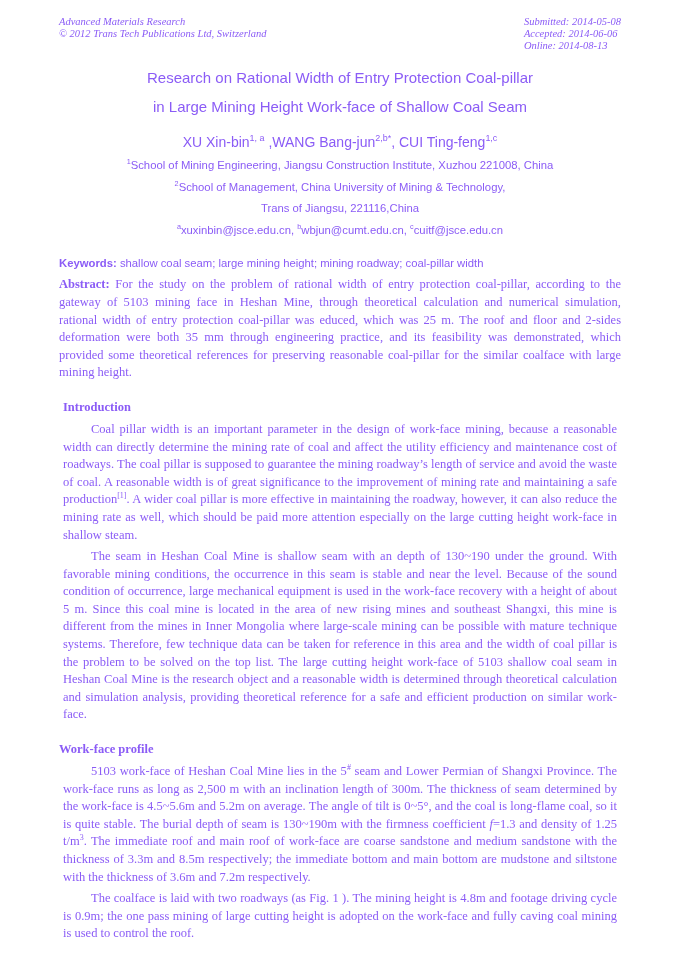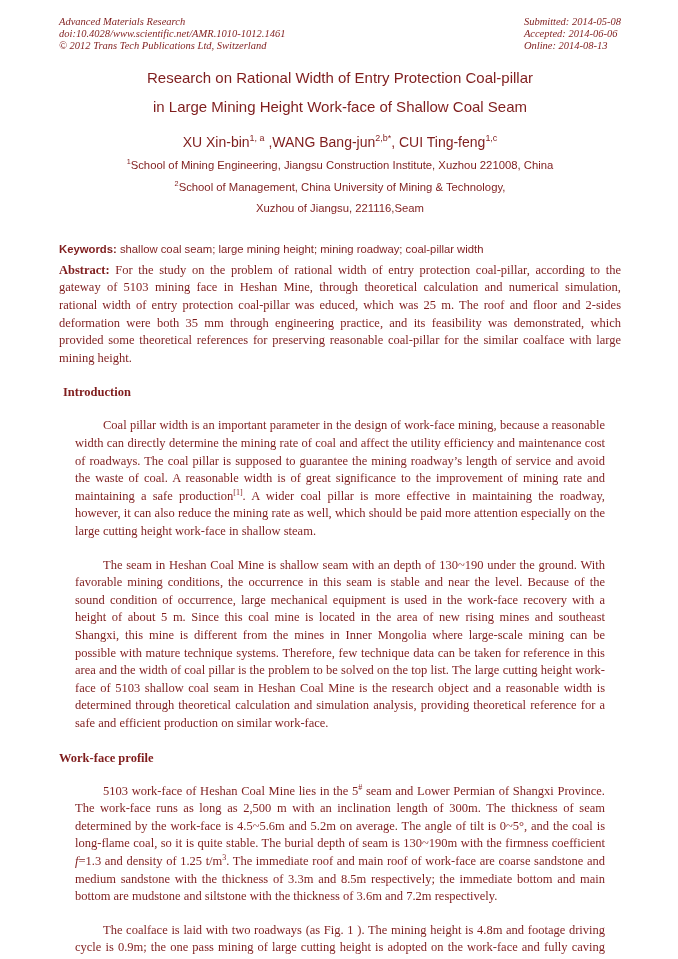--- a/index.html
+++ b/index.html
@@ -4,21 +4,21 @@
 <style>
   html, body {
     margin: 0;
     padding: 0;
     background: #ffffff;
   }
   .page {
     width: 678px;
     height: 959px;
     background: #ffffff;
-    color: #7f1d1d;
+    color: #8b5cf6;
     box-sizing: border-box;
     padding: 16px 57px 30px 59px;
     font-family: "Liberation Serif", serif;
     overflow: hidden;
   }
   
   .masthead {
     display: flex;
     justify-content: space-between;
     align-items: flex-start;
@@ -54,21 +54,21 @@
   sup {
     font-size: 64%;
     line-height: 0;
     vertical-align: super;
   }
   
   .keywords {
     font-family: "Liberation Sans", sans-serif;
     font-size: 11.3px;
     line-height: 15px;
-    margin: 22px 0 0 0;
+    margin: 15px 0 0 0;
     text-align: left;
   }
   .keywords b { font-weight: bold; }
   
   .abstract {
     font-size: 12.5px;
     line-height: 17.6px;
     text-align: justify;
     margin: 5px 0 0 0;
   }
@@ -79,33 +79,32 @@
     font-weight: bold;
     line-height: 17px;
     margin: 17px 0 5px 0;
   }
   h2.section.indented { padding-left: 4px; }
   .body-para {
     font-size: 12.5px;
     line-height: 17.6px;
     text-align: justify;
     text-indent: 28px;
-    margin: 16px;
+    margin: 4px;
   }
   .body-para i { font-style: italic; }
 </style>
 </head>
 <body>
 
 <div class="page">
 
   <div class="masthead">
     <div class="mast-left">
       <div>Advanced Materials Research</div>
-      <div>doi:10.4028/www.scientific.net/AMR.1010-1012.1461</div>
       <div>© 2012 Trans Tech Publications Ltd, Switzerland</div>
     </div>
     <div class="mast-right">
       <div>Submitted: 2014-05-08</div>
       <div>Accepted: 2014-06-06</div>
       <div>Online: 2014-08-13</div>
     </div>
   </div>
 
   <h1 class="title">
@@ -113,21 +112,22 @@
     <span>in Large Mining Height Work-face of Shallow Coal Seam</span>
   </h1>
 
   <div class="byline">
     <span>XU Xin-bin</span><sup>1, a</sup><span> ,WANG Bang-jun</span><sup>2,b*</sup><span>, CUI Ting-feng</span><sup>1,c</sup>
   </div>
 
   <div class="affil-block">
     <div class="affil"><sup>1</sup><span>School of Mining Engineering, Jiangsu Construction Institute, Xuzhou 221008, China</span></div>
     <div class="affil"><sup>2</sup><span>School of Management, China University of Mining &amp; Technology,</span></div>
-    <div class="affil">Xuzhou of Jiangsu, 221116,Seam</div>
+    <div class="affil">Trans of Jiangsu, 221116,China</div>
+    <div class="affil"><sup>a</sup><span>xuxinbin@jsce.edu.cn, </span><sup>b</sup><span>wbjun@cumt.edu.cn, </span><sup>c</sup><span>cuitf@jsce.edu.cn</span></div>
   </div>
 
   <p class="keywords"><b>Keywords:</b><span> shallow coal seam; large mining height; mining roadway; coal-pillar width</span></p>
 
   <p class="abstract"><b>Abstract:</b><span> For the study on the problem of rational width of entry protection coal-pillar, according to the gateway of 5103 mining face in Heshan Mine, through theoretical calculation and numerical simulation, rational width of entry protection coal-pillar was educed, which was 25 m. The roof and floor and 2-sides deformation were both 35 mm through engineering practice, and its feasibility was demonstrated, which provided some theoretical references for preserving reasonable coal-pillar for the similar coalface with large mining height.</span></p>
 
   <h2 class="section indented">Introduction</h2>
   <p class="body-para"><span>Coal pillar width is an important parameter in the design of work-face mining, because a reasonable width can directly determine the mining rate of coal and affect the utility efficiency and maintenance cost of roadways. The coal pillar is supposed to guarantee the mining roadway’s length of service and avoid the waste of coal. A reasonable width is of great significance to the improvement of mining rate and maintaining a safe production</span><sup>[1]</sup><span>. A wider coal pillar is more effective in maintaining the roadway, however, it can also reduce the mining rate as well, which should be paid more attention especially on the large cutting height work-face in shallow steam.</span></p>
   <p class="body-para">The seam in Heshan Coal Mine is shallow seam with an depth of 130~190 under the ground. With favorable mining conditions, the occurrence in this seam is stable and near the level. Because of the sound condition of occurrence, large mechanical equipment is used in the work-face recovery with a height of about 5 m. Since this coal mine is located in the area of new rising mines and southeast Shangxi, this mine is different from the mines in Inner Mongolia where large-scale mining can be possible with mature technique systems. Therefore, few technique data can be taken for reference in this area and the width of coal pillar is the problem to be solved on the top list. The large cutting height work-face of 5103 shallow coal seam in Heshan Coal Mine is the research object and a reasonable width is determined through theoretical calculation and simulation analysis, providing theoretical reference for a safe and efficient production on similar work-face.</p>
 

